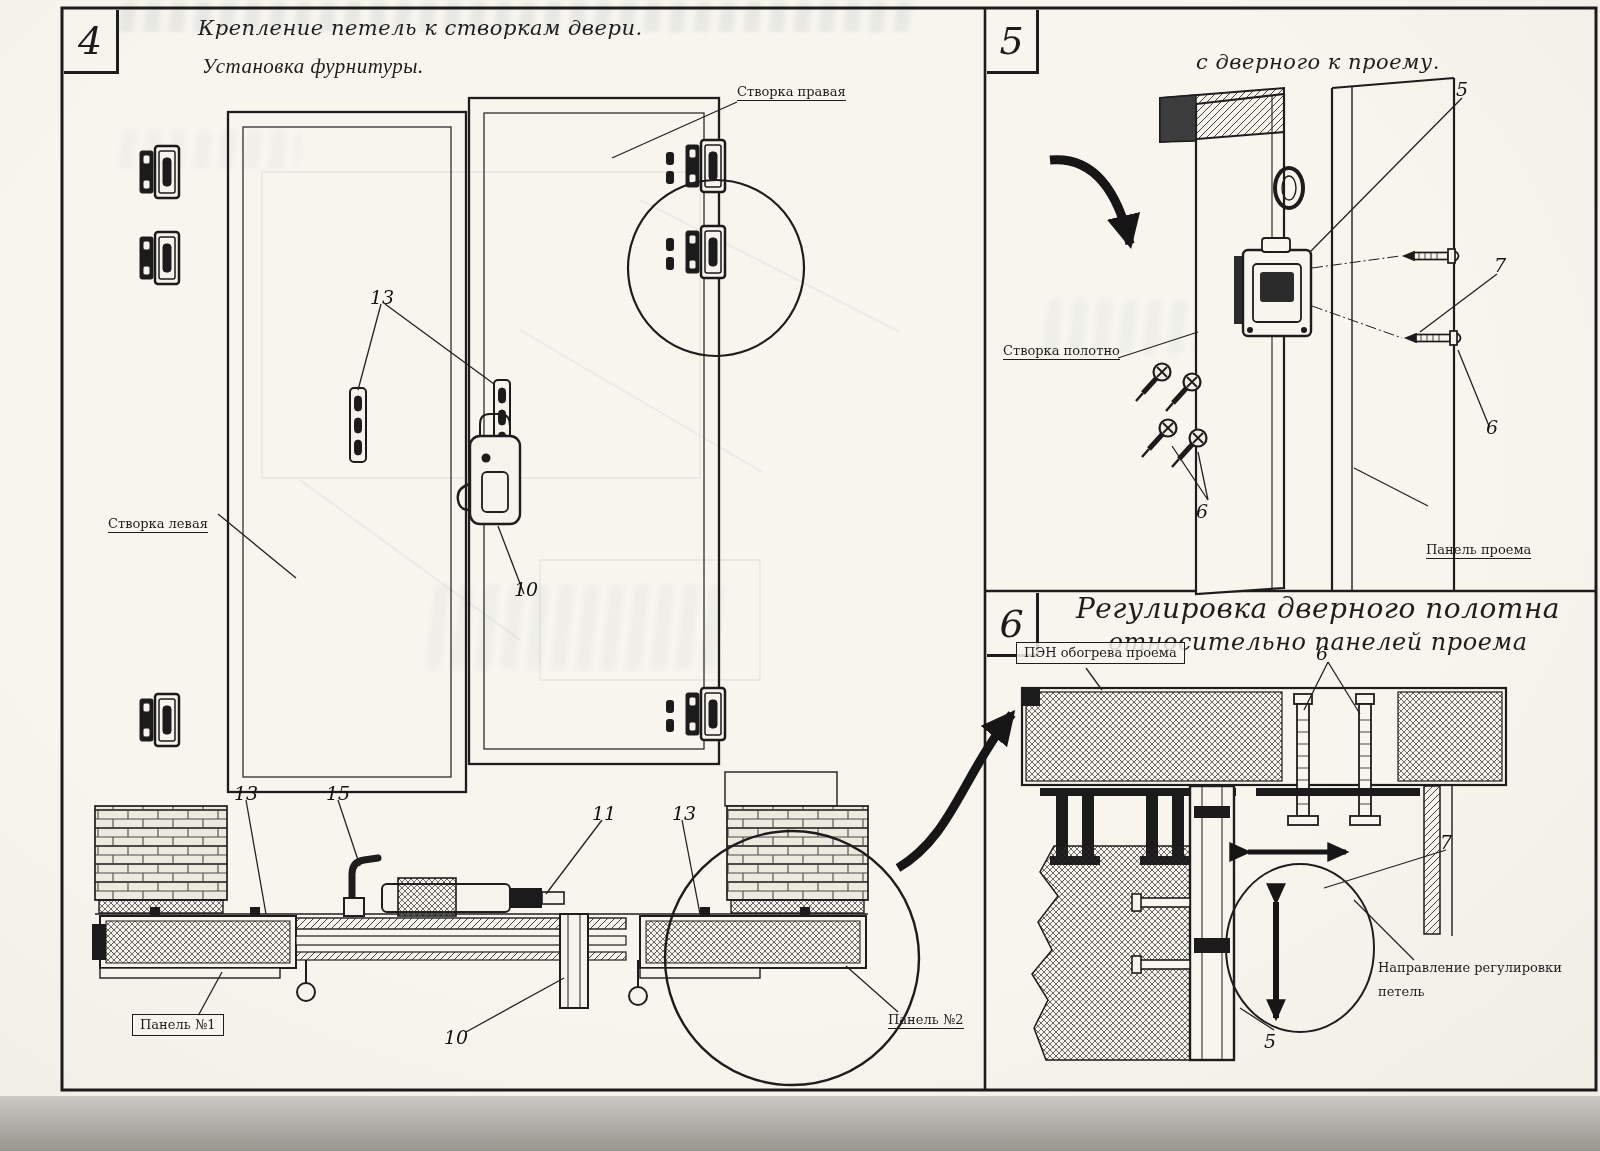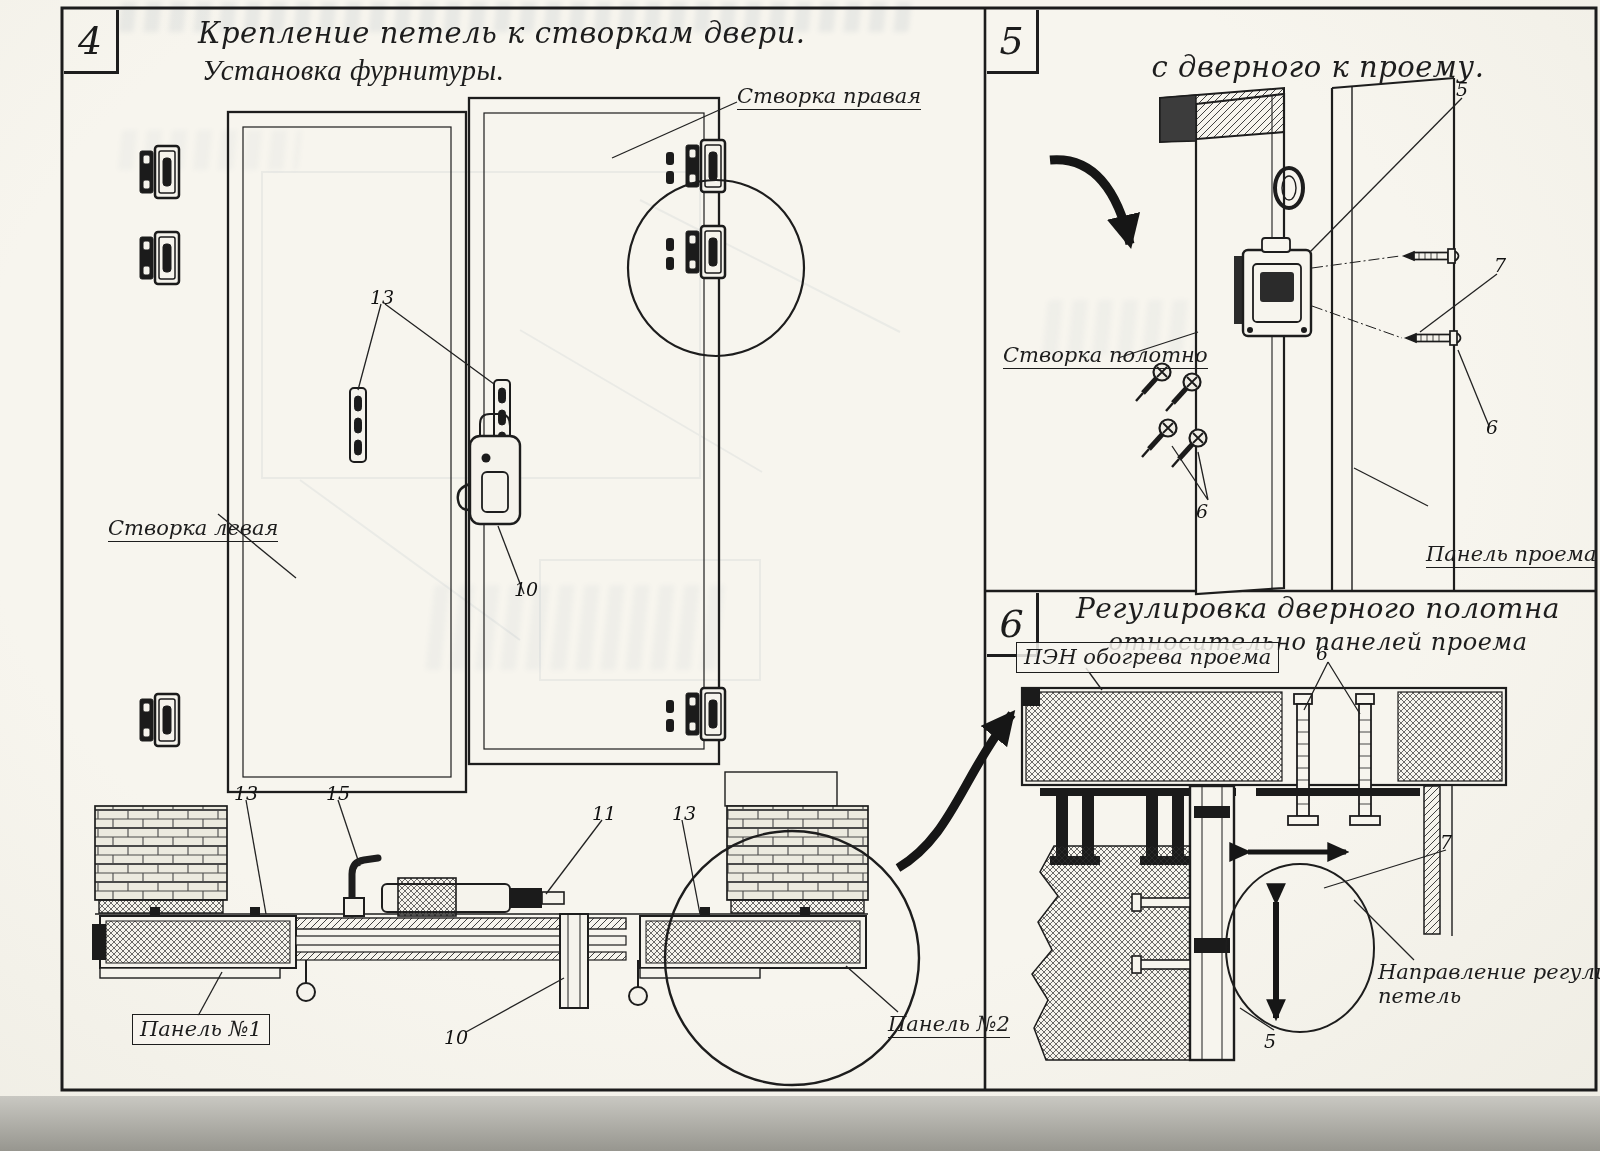--- a/index.html
+++ b/index.html
@@ -29,28 +29,28 @@
   .numbox {
     position:absolute;
     border-right:3px solid #1d1d1d; border-bottom:3px solid #1d1d1d;
     display:flex; align-items:center; justify-content:center;
     font-family:"DejaVu Serif", serif; font-style:italic;
     font-size:38px; color:#1c1c1c;
   }
   .title {
     position:absolute;
     font-family:"DejaVu Serif", serif; font-style:italic;
-    font-size:29px; color:#1d1d1d; white-space:nowrap;
+    font-size:21px; color:#1d1d1d; white-space:nowrap;
     letter-spacing:.5px;
   }
   .title.centered { white-space:normal; text-align:center; }
   .label {
     position:absolute;
-    font-family:"DejaVu Serif", serif; font-style:italic;
-    font-size:21px; color:#1d1d1d; white-space:nowrap;
+    font-family:"DejaVu Serif", serif; 
+    font-size:13px; color:#1d1d1d; white-space:nowrap;
   }
   .label.ul { border-bottom:1.6px solid #1d1d1d; padding-bottom:1px; }
   .label.boxed { border:1.6px solid #1d1d1d; padding:2px 7px 3px; background:rgba(247,245,238,.85); }
   .callout {
     position:absolute;
     font-family:"DejaVu Serif", serif; font-style:italic;
     font-size:19px; color:#111; white-space:nowrap;
   }
 </style>
 </head>

